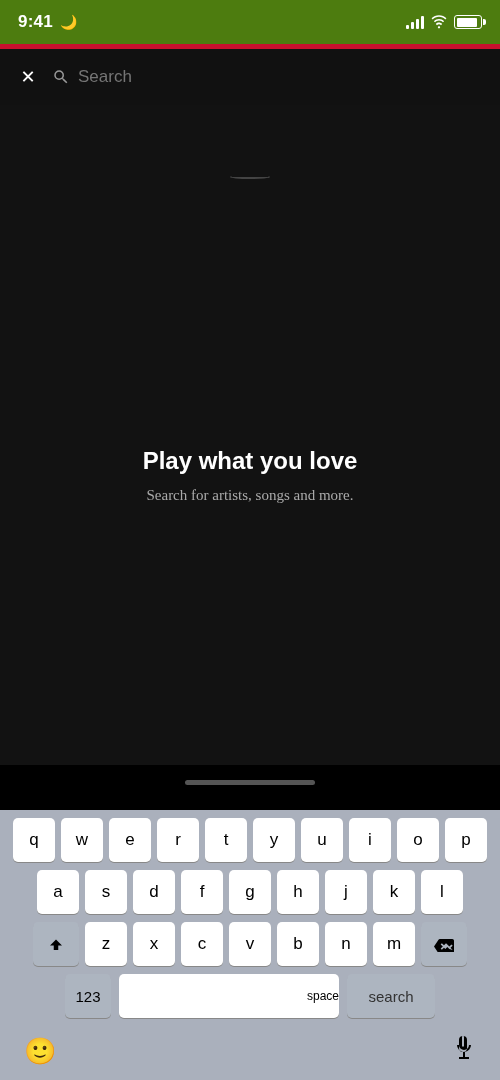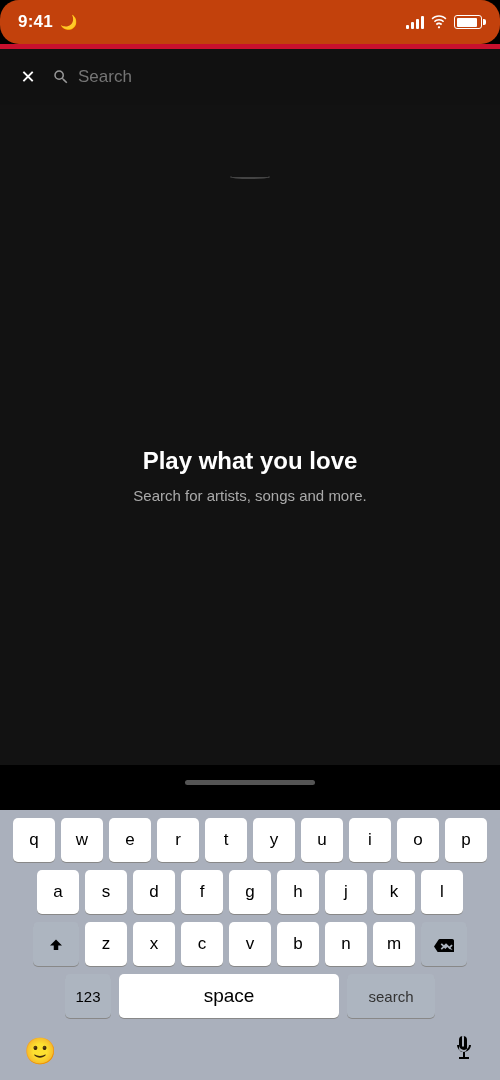--- a/index.html
+++ b/index.html
@@ -10,28 +10,27 @@
       height: 1080px;
       background: #000;
       font-family: -apple-system, 'Helvetica Neue', Arial, sans-serif;
       overflow: hidden;
       position: relative;
     }
 
     
     .status-bar {
       height: 44px;
-      background: #c2410c;
+      background: #4d7c0f;
       display: flex;
       align-items: center;
       justify-content: space-between;
       padding: 0 18px;
       position: relative;
       z-index: 10;
-      border-radius: 19px;
     }
 
     .status-time {
       color: #fff;
       font-size: 17px;
       font-weight: 600;
       letter-spacing: 0.2px;
     }
 
     .status-icons {
@@ -159,20 +158,21 @@
       font-size: 24px;
       font-weight: 700;
       text-align: center;
       margin-bottom: 12px;
     }
 
     .play-subtitle {
       color: #aaa;
       font-size: 15px;
       text-align: right;
+      font-family: Liberation Serif, serif;
     }
 
     
     .keyboard {
       position: absolute;
       bottom: 0;
       left: 0;
       right: 0;
       background: #aab0bc;
       padding: 8px 4px 0;
@@ -199,22 +199,23 @@
       box-shadow: 0 1px 0 #888;
       user-select: none;
       flex: 1;
       max-width: 42px;
     }
 
     .key.space-key {
       background: #fff;
       flex: 4;
       max-width: 220px;
-      font-size: 19px;
+      font-size: 12px;
       color: #000;
+      justify-content: flex-end;
     }
 
     .key.search-key {
       background: #adb5c0;
       color: #333;
       font-size: 15px;
       max-width: 88px;
       flex: 2;
     }
 

